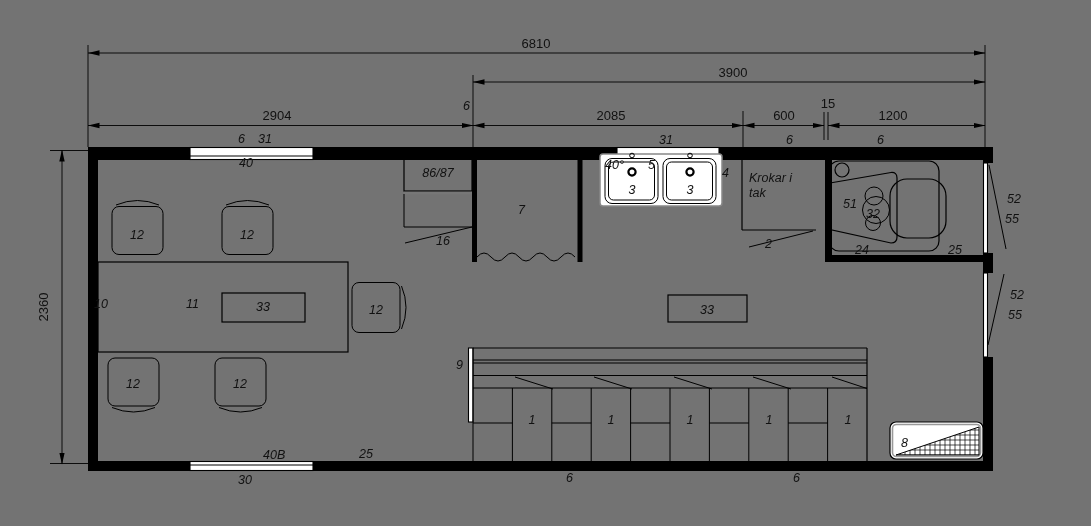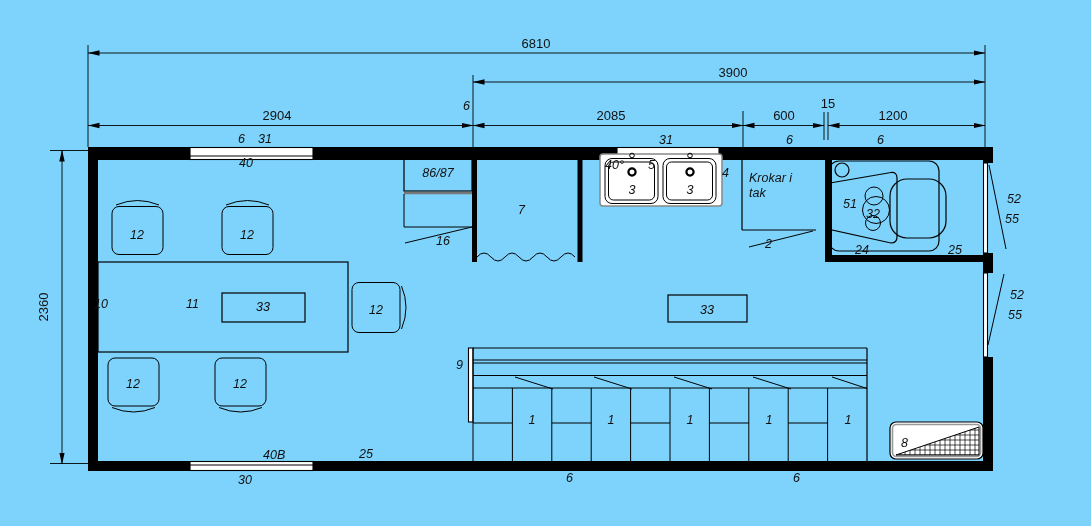--- a/index.html
+++ b/index.html
@@ -1,16 +1,16 @@
 <!DOCTYPE html>
 <html><head>
 <meta charset="utf-8">
 <style>
   html,body{margin:0;padding:0;background:#fff;}
-  .stage{position:relative;width:1091px;height:526px;background:#7dd3fc;overflow:hidden;
+  .stage{position:relative;width:1091px;height:526px;background:#737373;overflow:hidden;
          font-family:"Liberation Sans",sans-serif;}
   svg{display:block;}
   .dim{font:13px "Liberation Sans",sans-serif;fill:#111;}
   .lbl{font:italic 12.5px "Liberation Sans",sans-serif;fill:#111;}
   .thin{stroke:#000;stroke-width:1;fill:none;}
   .med{stroke:#000;stroke-width:1.2;fill:none;}
   .wht{fill:#fff;stroke:#000;stroke-width:1.1;}
   .dimln{stroke:#000;stroke-width:0.9;fill:none;}
 </style>
 </head>

